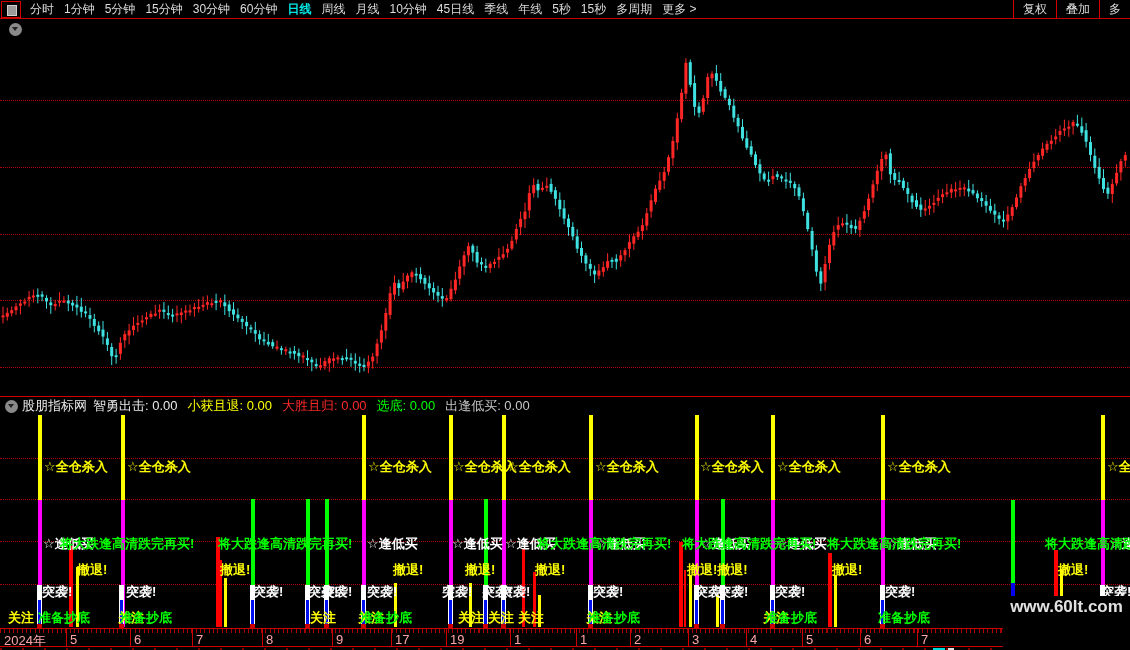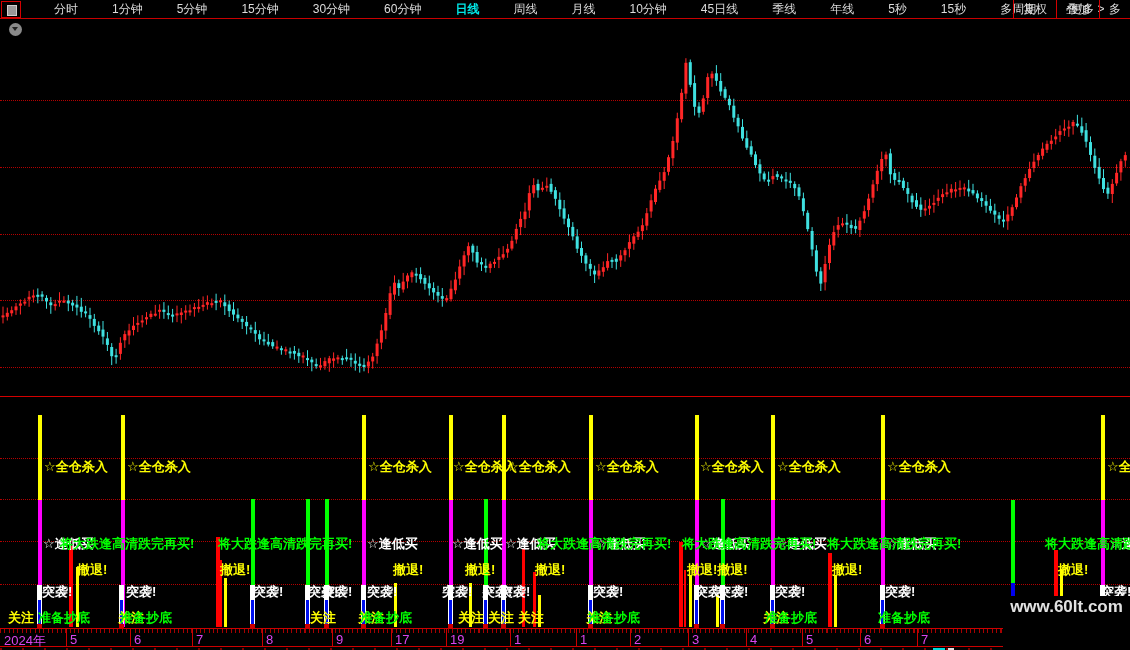--- a/index.html
+++ b/index.html
@@ -4,21 +4,21 @@
 <style>
   html,body{margin:0;padding:0;background:#000;}
   *{box-sizing:border-box;}
   #screen{position:relative;width:1130px;height:650px;background:#000;overflow:hidden;
           font-family:"Liberation Sans","DejaVu Sans",sans-serif;}
   
   #toolbar{position:absolute;left:0;top:0;width:1130px;height:19px;border-bottom:1px solid #c80000;
            display:flex;align-items:center;color:#dcdcdc;font-size:12px;}
   #tb-icon{width:20px;height:17px;border:1px solid #d40000;margin:0 4px 0 1px;position:relative;flex:0 0 auto;}
   #tb-icon::after{content:"";position:absolute;left:5px;top:3px;width:8px;height:9px;background:#9a9a9a;border:1px solid #cfcfcf;}
-  .tb-item{padding:0 5px;white-space:nowrap;cursor:default;margin-left:24px;}
+  .tb-item{padding:0 5px;white-space:nowrap;cursor:default;}
   .tb-item.active{color:#00e5e5;font-weight:bold;}
   #tb-right{position:absolute;right:0;top:0;height:18px;display:flex;align-items:center;}
   .tb-right-item{padding:0 9px;border-left:1px solid #d40000;height:18px;line-height:18px;white-space:nowrap;}
   
   #title-row{position:absolute;left:0;top:20px;width:1130px;height:18px;display:flex;align-items:center;
              color:#d6d6d6;font-size:13px;padding-left:4px;}
   .chev-circle{display:inline-block;width:13px;height:13px;border-radius:50%;background:#8a8a8a;
                margin-left:5px;position:relative;}
   .chev-circle::after{content:"";position:absolute;left:3px;top:4px;border-left:3px solid transparent;
                border-right:3px solid transparent;border-top:4px solid #222;}
@@ -34,21 +34,21 @@
   
   #ind-layer{position:absolute;left:0;top:0;width:1130px;height:650px;pointer-events:none;}
   .ibar{position:absolute;}
   .ilabel{position:absolute;font-size:13px;font-weight:bold;white-space:nowrap;line-height:13px;
           font-family:"Liberation Sans","DejaVu Sans",sans-serif;}
   
   #axis{position:absolute;left:0;top:628px;width:1130px;height:19px;border-top:1px solid #cc0000;border-bottom:1px solid #cc0000;}
   #axis-ticks{position:absolute;left:0;top:0;width:1130px;height:4px;
      background:repeating-linear-gradient(90deg,#a80000 0 1px,transparent 1px 4.35px);}
   .axis-sep{position:absolute;top:0;width:1px;height:18px;background:#cc0000;}
-  .axis-month{position:absolute;top:3px;font-size:13px;color:#d946ef;white-space:nowrap;}
+  .axis-month{position:absolute;top:3px;font-size:13px;color:#fca5a5;white-space:nowrap;}
   #bottom-strip{position:absolute;left:0;top:648px;width:1130px;height:2px;
      background:repeating-linear-gradient(90deg,#7c0000 0 2px,transparent 2px 22px);}
   #bs-cyan{position:absolute;left:933px;top:648px;width:12px;height:2px;background:#00dcdc;}
   #bs-white{position:absolute;left:948px;top:648px;width:6px;height:2px;background:#e0e0e0;}
   
   #watermark{position:absolute;right:0;top:596px;width:127px;height:54px;background:#000;color:#e2e2e2;
              text-align:center;z-index:30;}
   #watermark .w1{font-size:24px;font-weight:bold;letter-spacing:1px;line-height:28px;}
   #watermark .w2{font-size:17px;font-weight:bold;font-family:Liberation Sans, sans-serif;line-height:22px;}
 </style>
@@ -611,20 +611,31 @@
       <rect x="1110.8" y="183.9" width="3" height="10.1" fill="#ff2626"></rect>
       <rect x="1116.1" y="164.3" width="1" height="21.6" fill="#ff2626"></rect>
       <rect x="1115.1" y="172.8" width="3" height="10.6" fill="#ff2626"></rect>
       <rect x="1120.4" y="158.8" width="1" height="21.9" fill="#ff2626"></rect>
       <rect x="1119.4" y="161.2" width="3" height="11.2" fill="#ff2626"></rect>
       <rect x="1124.8" y="151.8" width="1" height="15.0" fill="#ff2626"></rect>
       <rect x="1123.8" y="155.1" width="3" height="5.4" fill="#ff2626"></rect>
     </svg>
   <div id="divider"></div>
 
+  <div id="ind-header">
+    <span class="chev-circle"></span>
+    <span class="src">股朋指标网</span>
+    <span id="ind-fields" style="display: inline-flex;">
+        <span class="ind-field" style="color: rgb(232, 232, 232);">智勇出击: 0.00</span>
+        <span class="ind-field" style="color: rgb(255, 255, 0);">小获且退: 0.00</span>
+        <span class="ind-field" style="color: rgb(255, 42, 42);">大胜且归: 0.00</span>
+        <span class="ind-field" style="color: rgb(0, 255, 0);">选底: 0.00</span>
+        <span class="ind-field" style="color: rgb(200, 200, 200);">出逢低买: 0.00</span>
+      </span>
+  </div>
 
   <div id="ind-layer">
       <div class="hgrid" style="top: 458px;"></div>
       <div class="hgrid" style="top: 499px;"></div>
       <div class="hgrid" style="top: 541px;"></div>
       <div class="hgrid" style="top: 584px;"></div>
       <div class="ibar" style="left: 38px; top: 415px; width: 4px; height: 85px; background: rgb(255, 255, 0);"></div>
       <div class="ibar" style="left: 38px; top: 500px; width: 4px; height: 127px; background: rgb(255, 0, 255);"></div>
       <div class="ibar" style="left: 121px; top: 415px; width: 4px; height: 85px; background: rgb(255, 255, 0);"></div>
       <div class="ibar" style="left: 121px; top: 500px; width: 4px; height: 127px; background: rgb(255, 0, 255);"></div>

